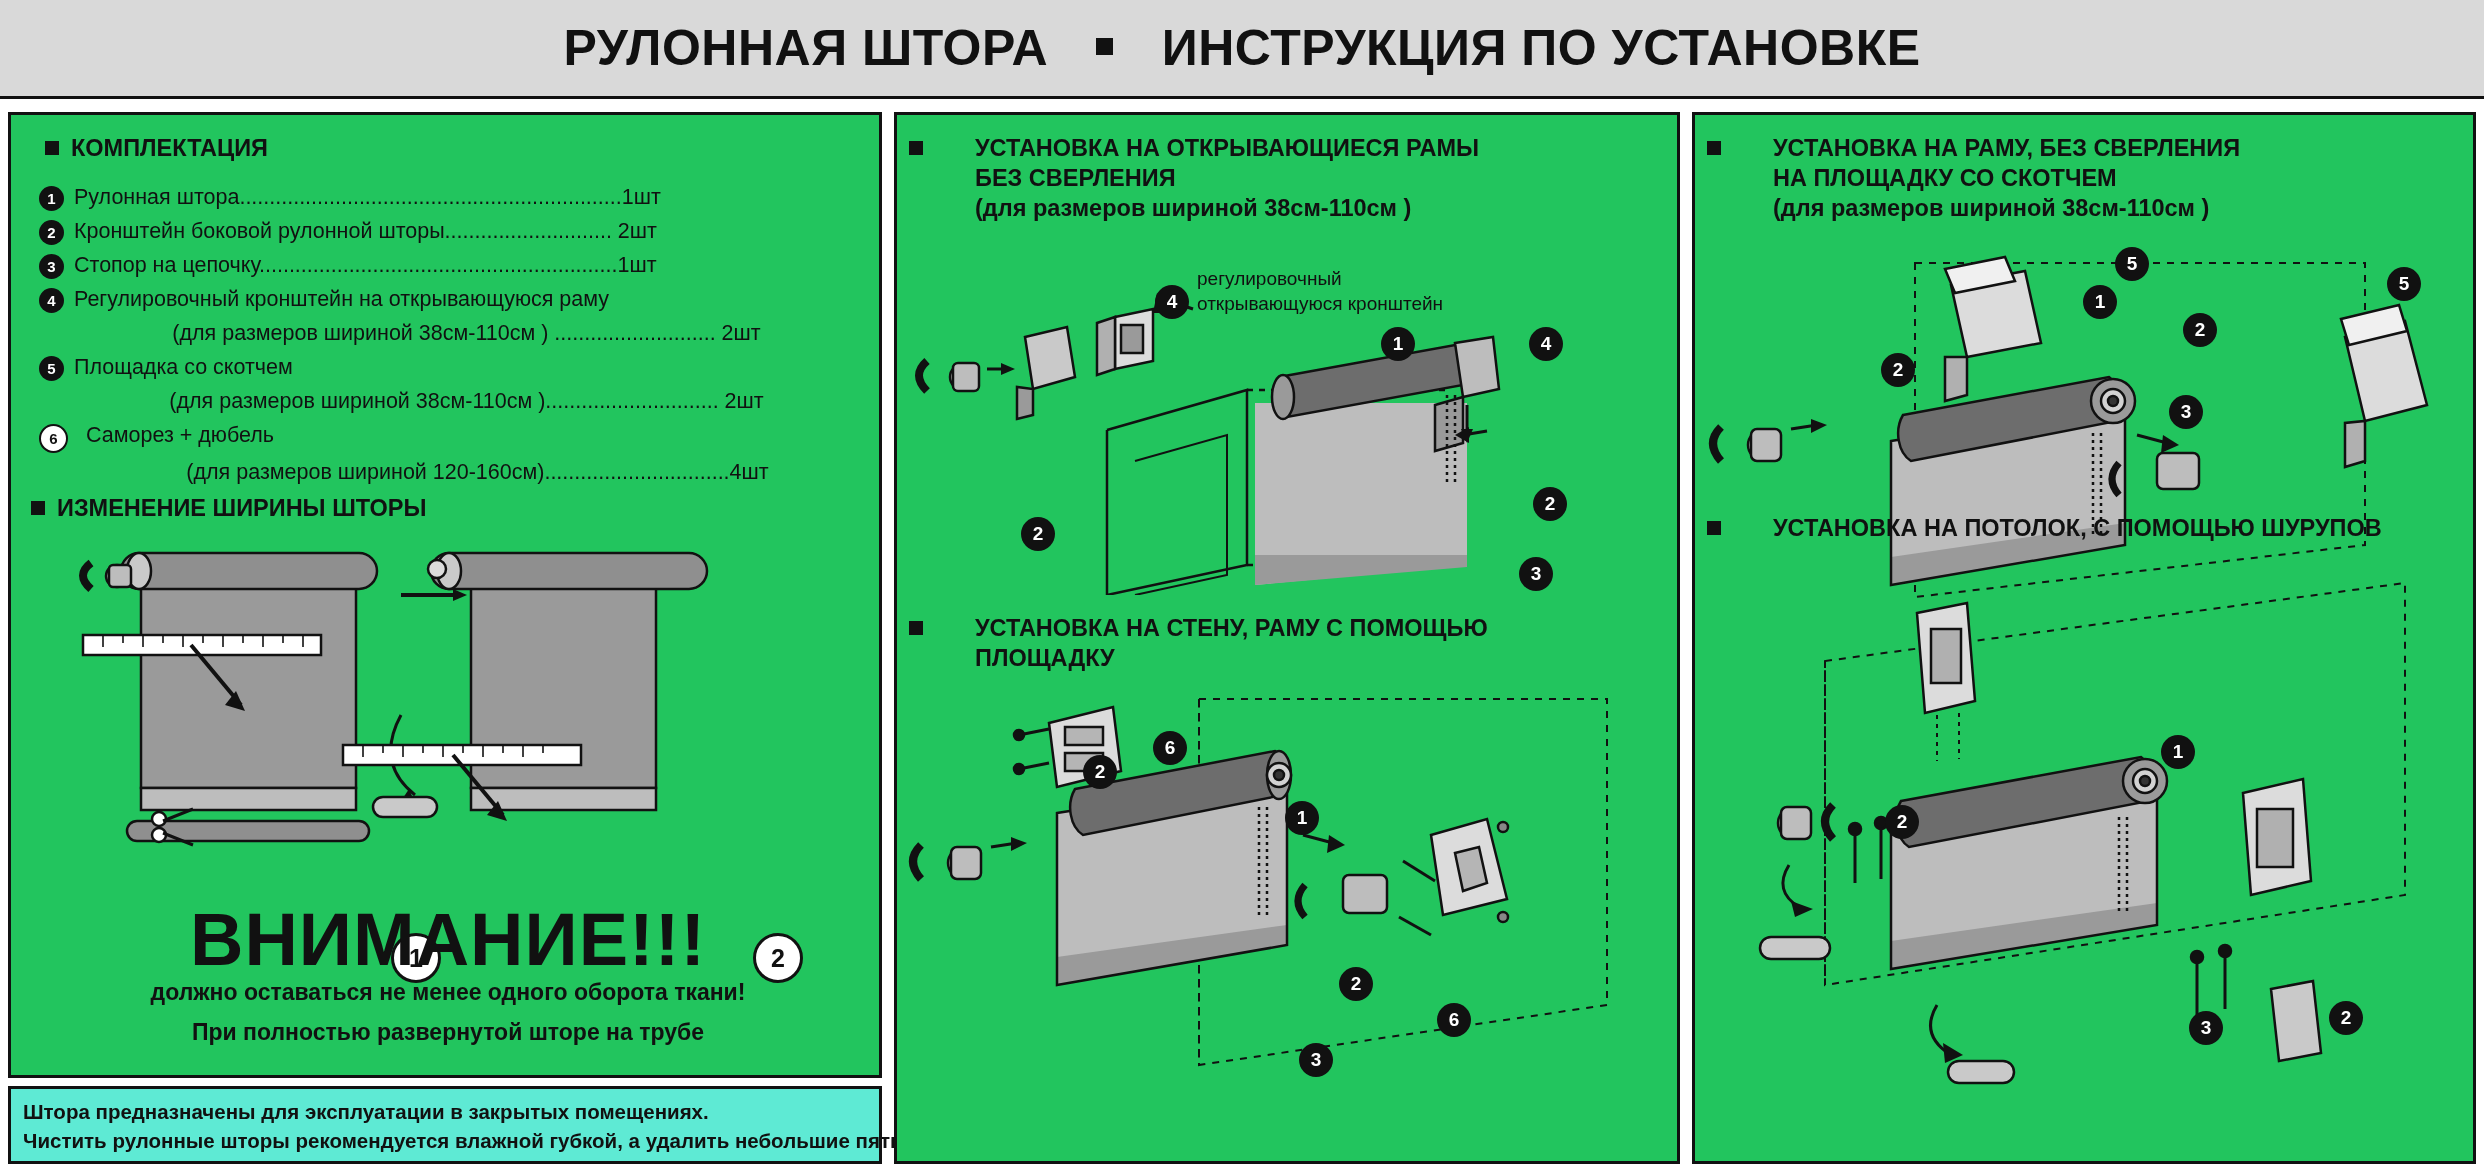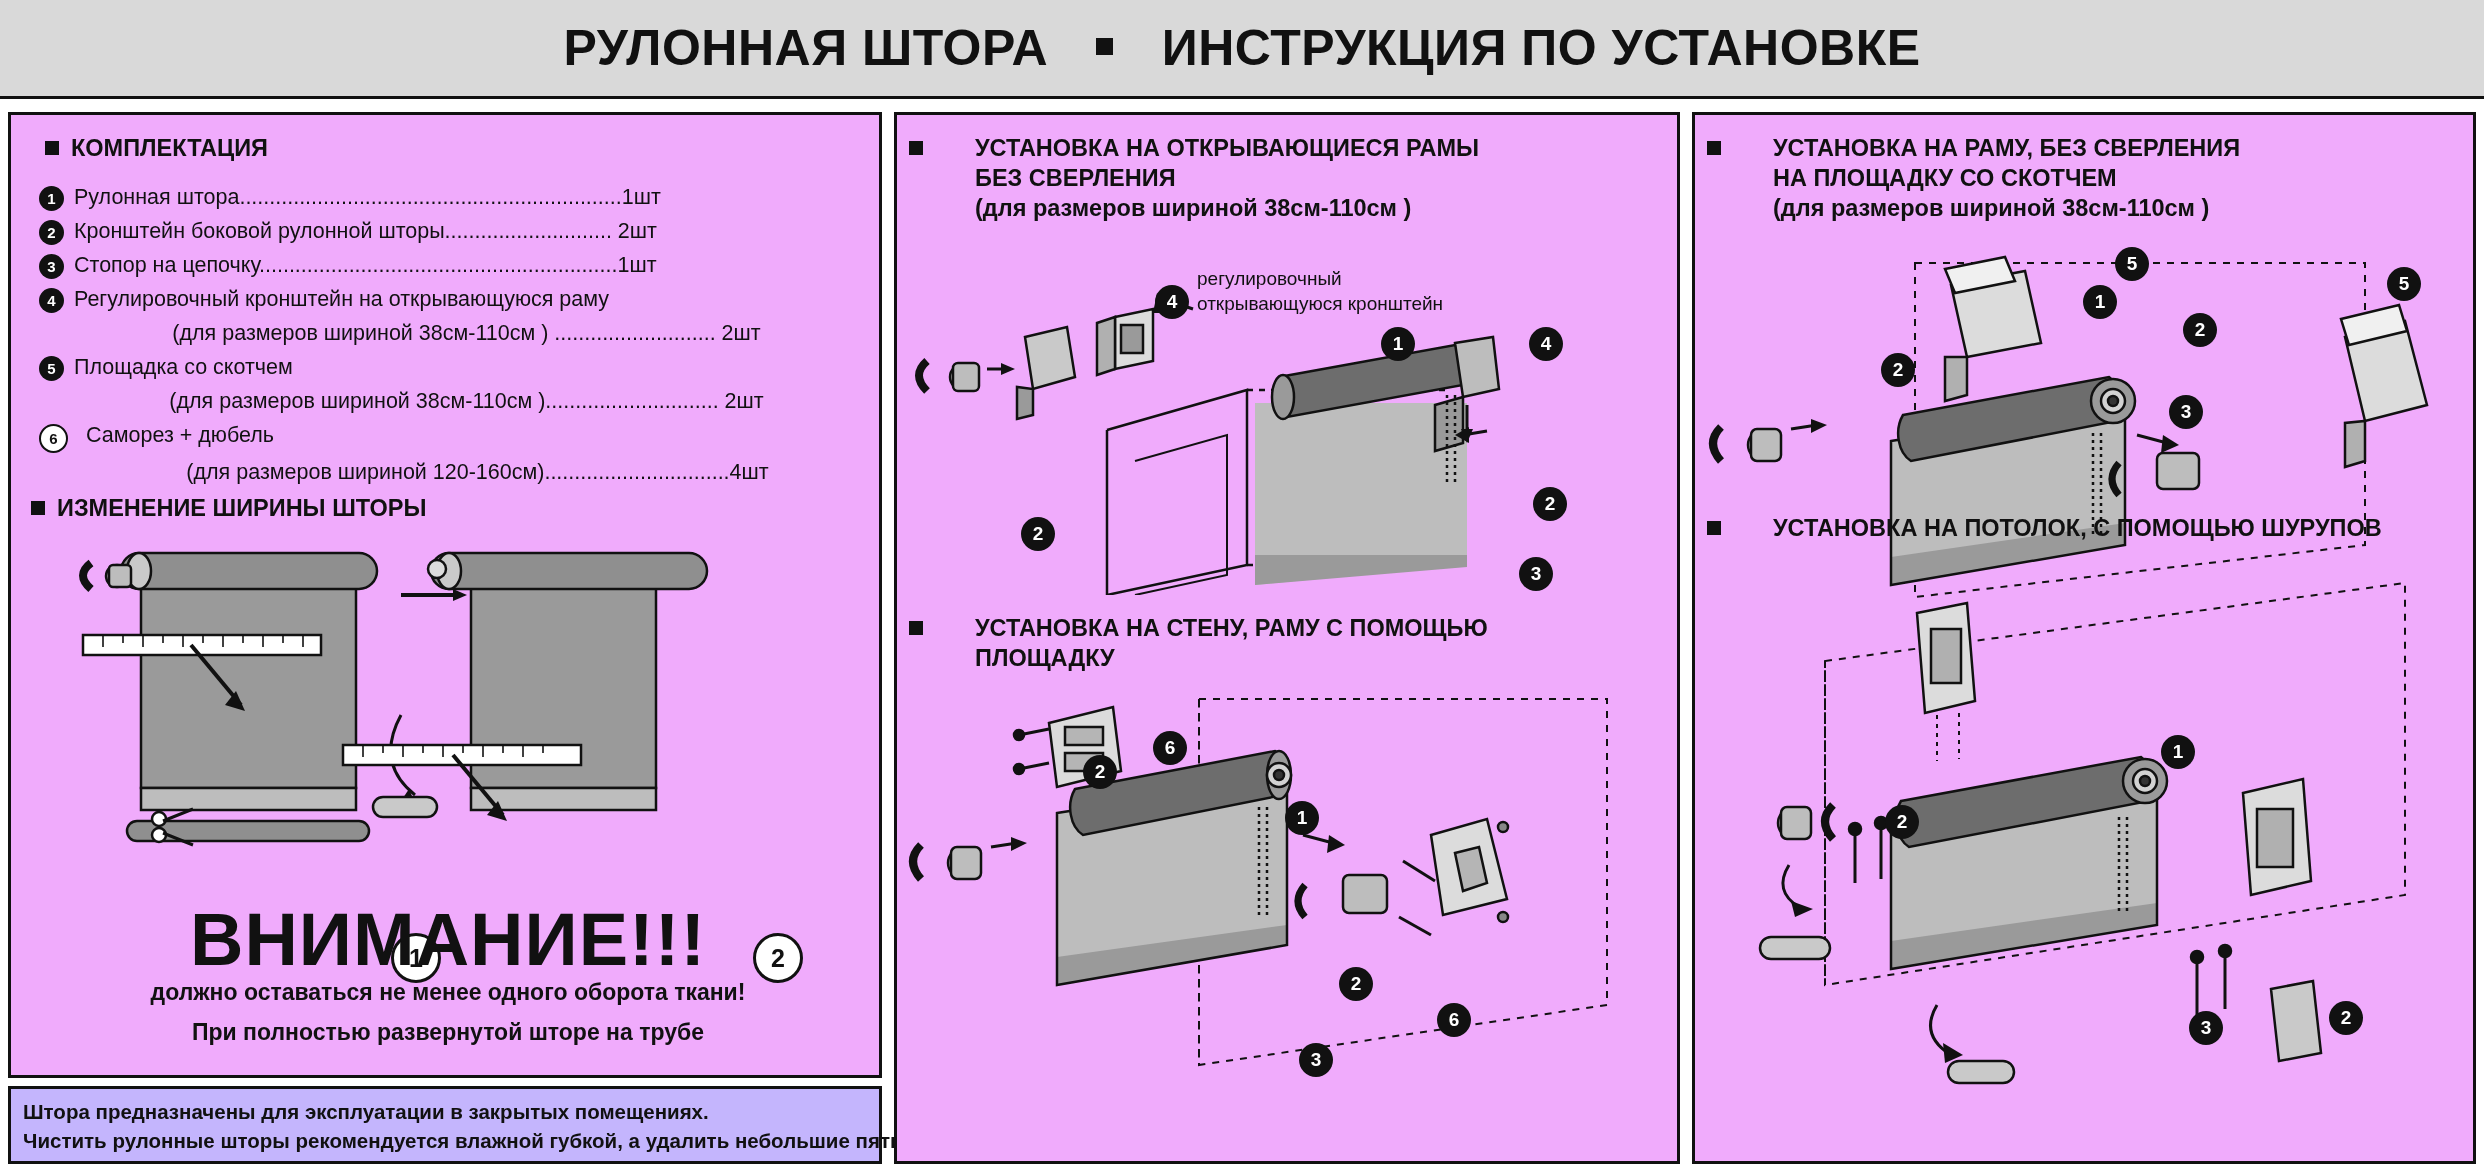--- a/index.html
+++ b/index.html
@@ -22,28 +22,28 @@
   .header .title{
     font-size:50px;font-weight:bold;letter-spacing:0.5px;
     white-space:nowrap;
   }
   .header .sq{
     display:inline-block;width:17px;height:17px;background:#111;
     margin:0 34px 10px 34px;vertical-align:middle;
   }
 
   
-  .col{position:absolute;box-sizing:border-box;border:3px solid #111;background:#f0abfc;text-decoration:underline;}
+  .col{position:absolute;box-sizing:border-box;border:3px solid #111;background:#22c55e;text-decoration:underline;}
   #col-left{left:8px;top:112px;width:874px;height:966px;border:3px solid #111;}
   #col-mid{left:894px;top:112px;width:786px;height:1052px;}
   #col-right{left:1692px;top:112px;width:784px;height:1052px;}
 
   .footer{
     position:absolute;left:8px;top:1086px;width:874px;height:78px;
-    box-sizing:border-box;border:3px solid #111;background:#c4b5fd;
+    box-sizing:border-box;border:3px solid #111;background:#5eead4;
     padding:8px 12px;
   }
   .footer .line{font-size:20.5px;font-weight:bold;line-height:1.42;white-space:nowrap;}
 
   
   .h-blk{display:flex;align-items:flex-start;}
   .bullet-sq{display:inline-block;width:14px;height:14px;background:#111;margin-right:12px;margin-top:8px;flex:none;}
   .h-txt{font-size:23.5px;font-weight:bold;line-height:1.28;}
 
   

